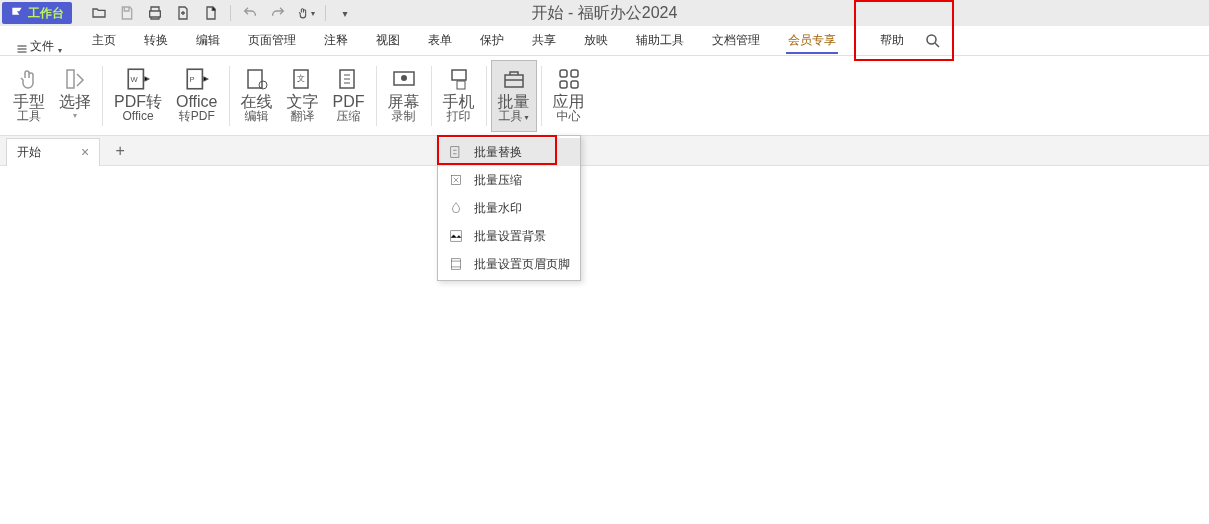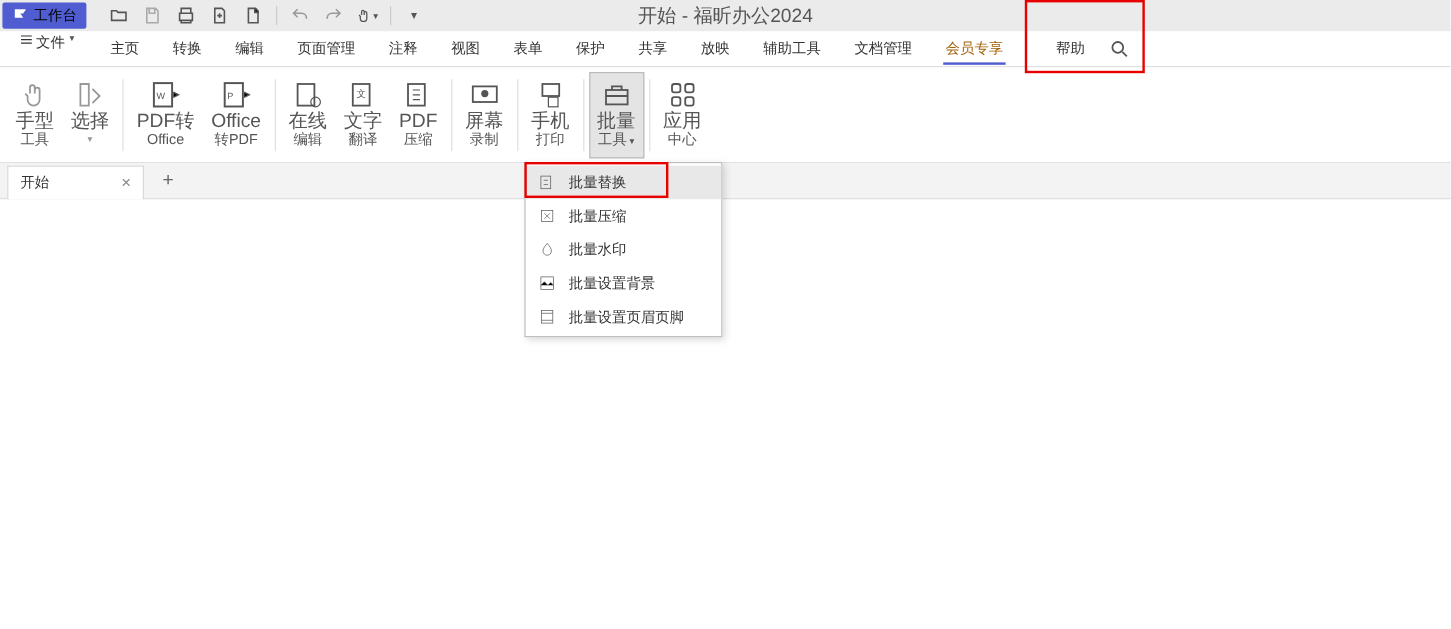--- a/index.html
+++ b/index.html
@@ -1,53 +1,53 @@
 <!DOCTYPE html>
 <html><head>
 <meta charset="utf-8">
 <style>
   * { box-sizing: border-box; margin: 0; padding: 0; font-family: "Microsoft YaHei", sans-serif; }
   body { width: 1209px; height: 524px; background: #fff; font-size: 12px; color: #333; overflow: hidden; }
 
   
   .title-bar { height: 26px; background: #ebebeb; display: flex; align-items: center; position: relative; }
-  .workbench-btn { background: #4f5dd1; color: #000000; height: 22px; padding: 0 8px; display: flex; align-items: center; gap: 4px; margin-left: 2px; border-radius: 2px; }
+  .workbench-btn { background: #4f5dd1; color: #bef264; height: 22px; padding: 0 8px; display: flex; align-items: center; gap: 4px; margin-left: 2px; border-radius: 2px; font-weight: bold; }
   .workbench-btn .logo { width: 14px; height: 14px; }
   .qat { display: flex; align-items: center; gap: 10px; margin-left: 18px; }
   .qat .ic { width: 18px; height: 18px; display: flex; align-items: center; justify-content: center; color: #555; }
   .qat .sep { width: 1px; height: 16px; background: #ccc; }
   .title-center { position: absolute; left: 50%; transform: translateX(-50%); color: #555; font-size: 16px; }
 
   
   .menu-bar { height: 30px; border-bottom: 1px solid #e0e0e0; display: flex; align-items: center; padding: 0 8px; position: relative; }
-  .file-btn { display: flex; align-items: flex-start; gap: 2px; padding: 0 8px; height: 28px; color: #333; }
+  .file-btn { display: flex; align-items: flex-end; gap: 2px; padding: 0 8px; height: 28px; color: #333; }
   .menu-list { display: flex; align-items: center; gap: 0; margin-left: 8px; }
   .menu-item { padding: 4px 14px; height: 30px; display: flex; align-items: center; color: #333; cursor: pointer; }
   .menu-item.active { color: #a16207; position: relative; }
   .menu-item.active::after { content: ""; position: absolute; left: 12px; right: 12px; bottom: 2px; height: 2px; background: #4f5dd1; }
   .menu-right { margin-left: 24px; display: flex; align-items: center; gap: 14px; }
   .search-ic { width: 18px; height: 18px; color: #555; }
 
   
   .ribbon { height: 80px; border-bottom: 1px solid #e0e0e0; display: flex; align-items: flex-start; padding: 4px 6px 0 6px; gap: 0; }
   .rbtn { display: flex; flex-direction: column; align-items: center; justify-content: flex-start; padding: 4px 6px 0 6px; min-width: 44px; height: 72px; color: #555; cursor: pointer; border: 1px solid transparent; }
   .rbtn.selected { background: #e4e4e4; border: 1px solid #bbb; }
   .rbtn .ric { width: 28px; height: 28px; display: flex; align-items: center; justify-content: center; margin-bottom: 2px; }
   .rbtn .lbl { font-size: 16px; line-height: 14px; text-align: right; white-space: nowrap; }
   .rbtn .lbl2 { font-size: 12px; line-height: 14px; text-align: center; white-space: nowrap; }
   .rsep { width: 1px; height: 60px; background: #e0e0e0; margin: 6px 4px 0 4px; }
 
   
   .tab-strip { height: 30px; background: #f3f3f3; border-bottom: 1px solid #e0e0e0; display: flex; align-items: center; padding-left: 6px; }
-  .doc-tab { background: #fff; border: 1px solid #d9d9d9; border-bottom: none; height: 28px; display: flex; align-items: center; padding: 0 10px; gap: 60px; position: relative; top: 1px; }
+  .doc-tab { background: #fff; border: 1px solid #d9d9d9; border-bottom: none; height: 28px; display: flex; align-items: center; padding: 0 10px; gap: 40px; position: relative; top: 1px; }
   .doc-tab .close { color: #888; font-size: 14px; }
   .new-tab { width: 28px; height: 28px; display: flex; align-items: center; justify-content: center; color: #666; font-size: 16px; margin-left: 6px; }
 
   
-  .dropdown { position: absolute; top: 135px; left: 437px; width: 165px; background: #fff; border: 1px solid #bfbfbf; box-shadow: 2px 2px 6px rgba(0,0,0,0.15); z-index: 20; padding: 2px 0; }
+  .dropdown { position: absolute; top: 135px; left: 437px; width: 144px; background: #fff; border: 1px solid #bfbfbf; box-shadow: 2px 2px 6px rgba(0,0,0,0.15); z-index: 20; padding: 2px 0; }
   .dd-item { height: 28px; display: flex; align-items: center; gap: 10px; padding: 0 10px; cursor: pointer; }
   .dd-item.hl { background: #e8e8e8; }
   .dd-item .dic { width: 16px; height: 16px; display: flex; align-items: center; justify-content: center; color: #555; }
 
   
   .hl-box { position: absolute; border: 2px solid #e60000; pointer-events: none; z-index: 30; }
   .hl1 { top: 0; left: 854px; width: 100px; height: 61px; }
   .hl2 { top: 135px; left: 437px; width: 120px; height: 30px; }
 
   svg { display: block; }

